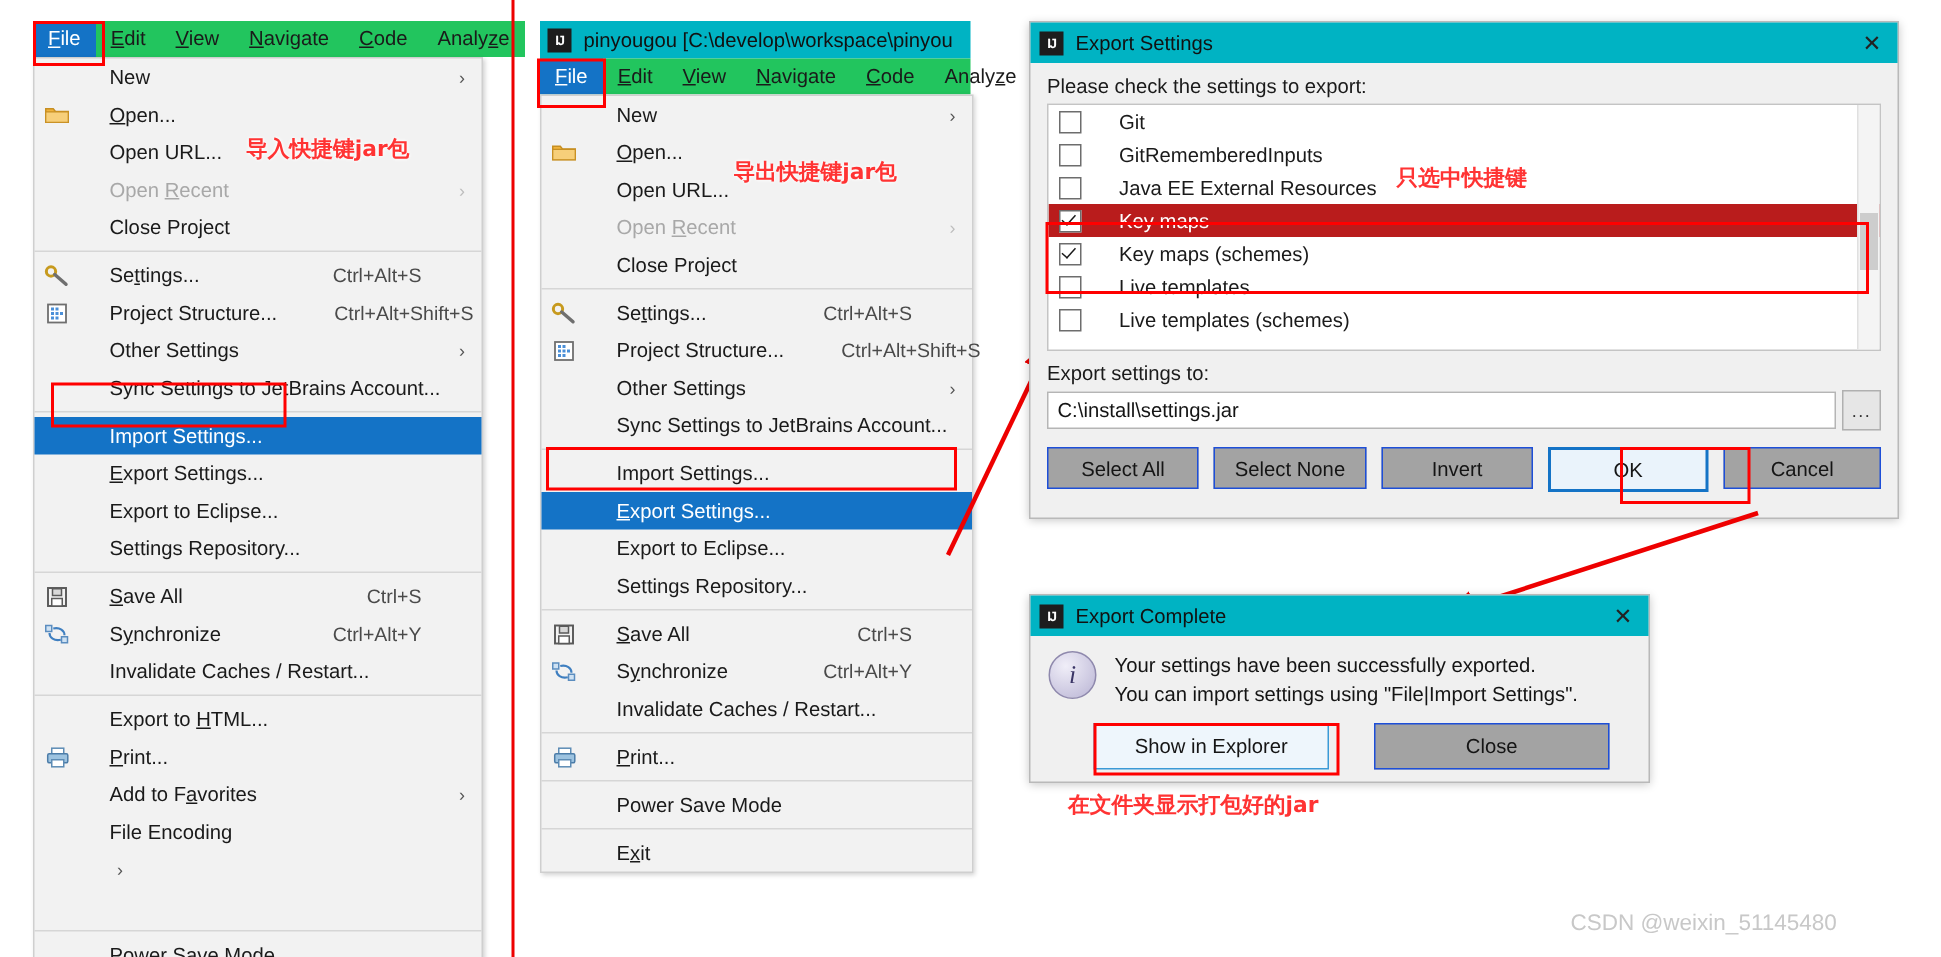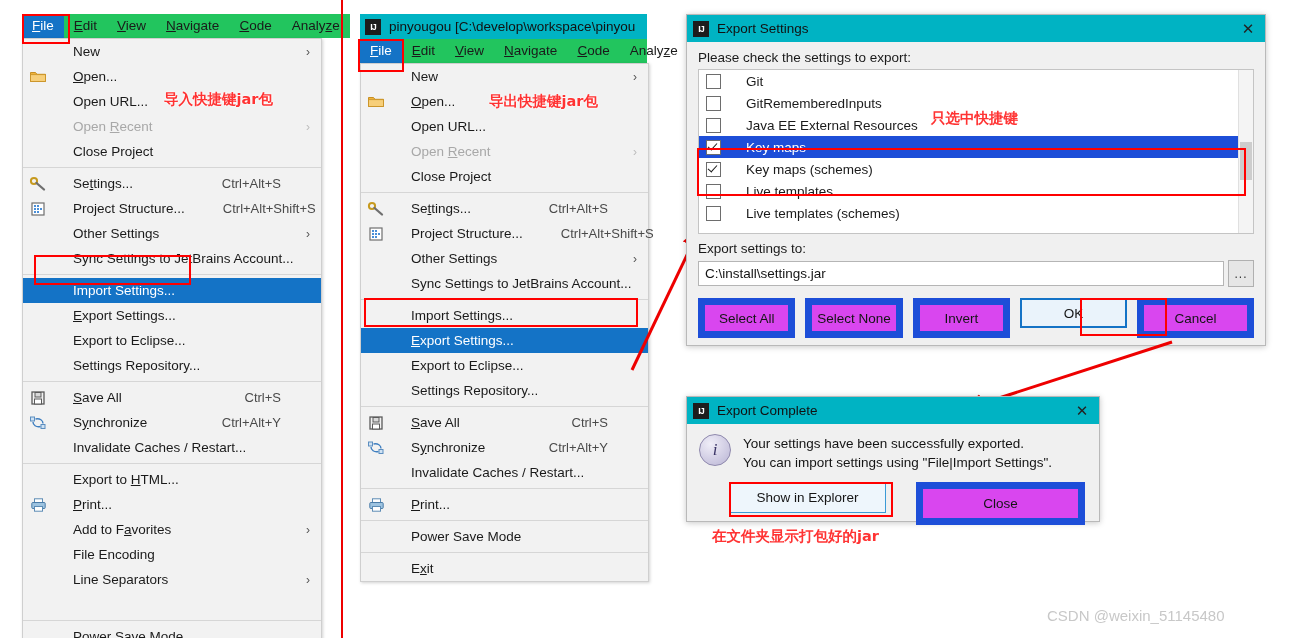--- a/index.html
+++ b/index.html
@@ -99,21 +99,21 @@
   .dlg-label{font-size:13.5px;color:#1a1a1a;margin-bottom:4px;}
 
   .listbox{
     background:#ffffff;border:1px solid #c4c4c4;
     position:relative;overflow:hidden;
   }
   .lrow{
     height:22px;display:flex;align-items:center;
     font-size:13.5px;padding-left:7px;color:#1a1a1a;gap:17px;
   }
-  .lrow.hl{background:#1d4ed8;color:#fff;}
+  .lrow.hl{background:#b91c1c;color:#fff;}
   .cb{
     width:13px;height:13px;min-width:13px;
     border:1px solid #6d6d6d;background:#fff;
     margin-right:8px;position:relative;
   }
   .cb.ck::after{
     content:"";position:absolute;left:3px;top:0px;
     width:4px;height:8px;border:solid #1a1a1a;
     border-width:0 1.6px 1.6px 0;transform:rotate(42deg);
   }
@@ -132,21 +132,21 @@
     padding:0 6px;font-size:13.5px;color:#141414;flex:1;
   }
   .browse-btn{
     width:24px;height:25px;margin-left:4px;
     background:#e6e6e6;border:1px solid #b0b0b0;
     font-size:12px;color:#333;
     display:flex;align-items:center;justify-content:center;
     letter-spacing:1px;
   }
   .btn{
-    background:#d946ef;border:7px solid #1d4ed8;
+    background:#a3a3a3;border:1px solid #1d4ed8;
     height:26px;display:flex;align-items:center;justify-content:center;
     font-size:13.5px;color:#151515;
   }
   .btn.default{border:2px solid #1473c6;background:#eaf3fb;}
 
   
   .redbox{border:2px solid #ff0000;position:absolute;}
   .redline{position:absolute;background:#ee0000;}
   .zh{
     position:absolute;color:#ff3333;font-size:14.5px;font-weight:bold;
@@ -318,21 +318,20 @@
       <span class="lbl">Add to F<u class="mn">a</u>vorites</span>
       <span class="arr">›</span>
     </div>
     <div class="menu-row">
       <span class="ico"></span>
       <span class="lbl">File Encoding</span>
       <span class="arr"></span>
     </div>
     <div class="menu-row">
       <span class="ico"></span>
-      <span class="lbl">Line Separators</span>
       <span class="arr">›</span>
     </div>
     <div class="menu-row">
       <span class="ico"></span>
       <span class="arr"></span>
     </div>
     <div class="sep"></div>
     <div class="menu-row">
       <span class="ico"></span>
       <span class="lbl">Power Save Mode</span>
@@ -508,21 +507,21 @@
       <span class="ico"></span>
       <span class="lbl">E<u class="mn">x</u>it</span>
       <span class="arr"></span>
     </div>
   </div>
 
 <div class="redbox" style="left:358px;top:39px;width:42px;height:29px;"></div>
 
 <div class="redbox" style="left:364px;top:298px;width:270px;height:25px;"></div>
 
-<div class="zh" style="left:489px;top:92px;">导出快捷键jar包</div>
+<div class="zh" style="left:489px;top:105px;">导出快捷键jar包</div>
 
 <svg class="abs" style="left:620px;top:200px;width:120px;height:180px;">
   <defs>
     <marker id="ah1" markerWidth="7" markerHeight="7" refX="5" refY="3.2" orient="auto">
       <path d="M0,0 L7,3.2 L0,6.4 z" fill="#ee0000"></path>
     </marker>
   </defs>
   <line x1="12" y1="170" x2="78" y2="32" stroke="#ee0000" stroke-width="3" marker-end="url(#ah1)"></line>
 </svg>
 

